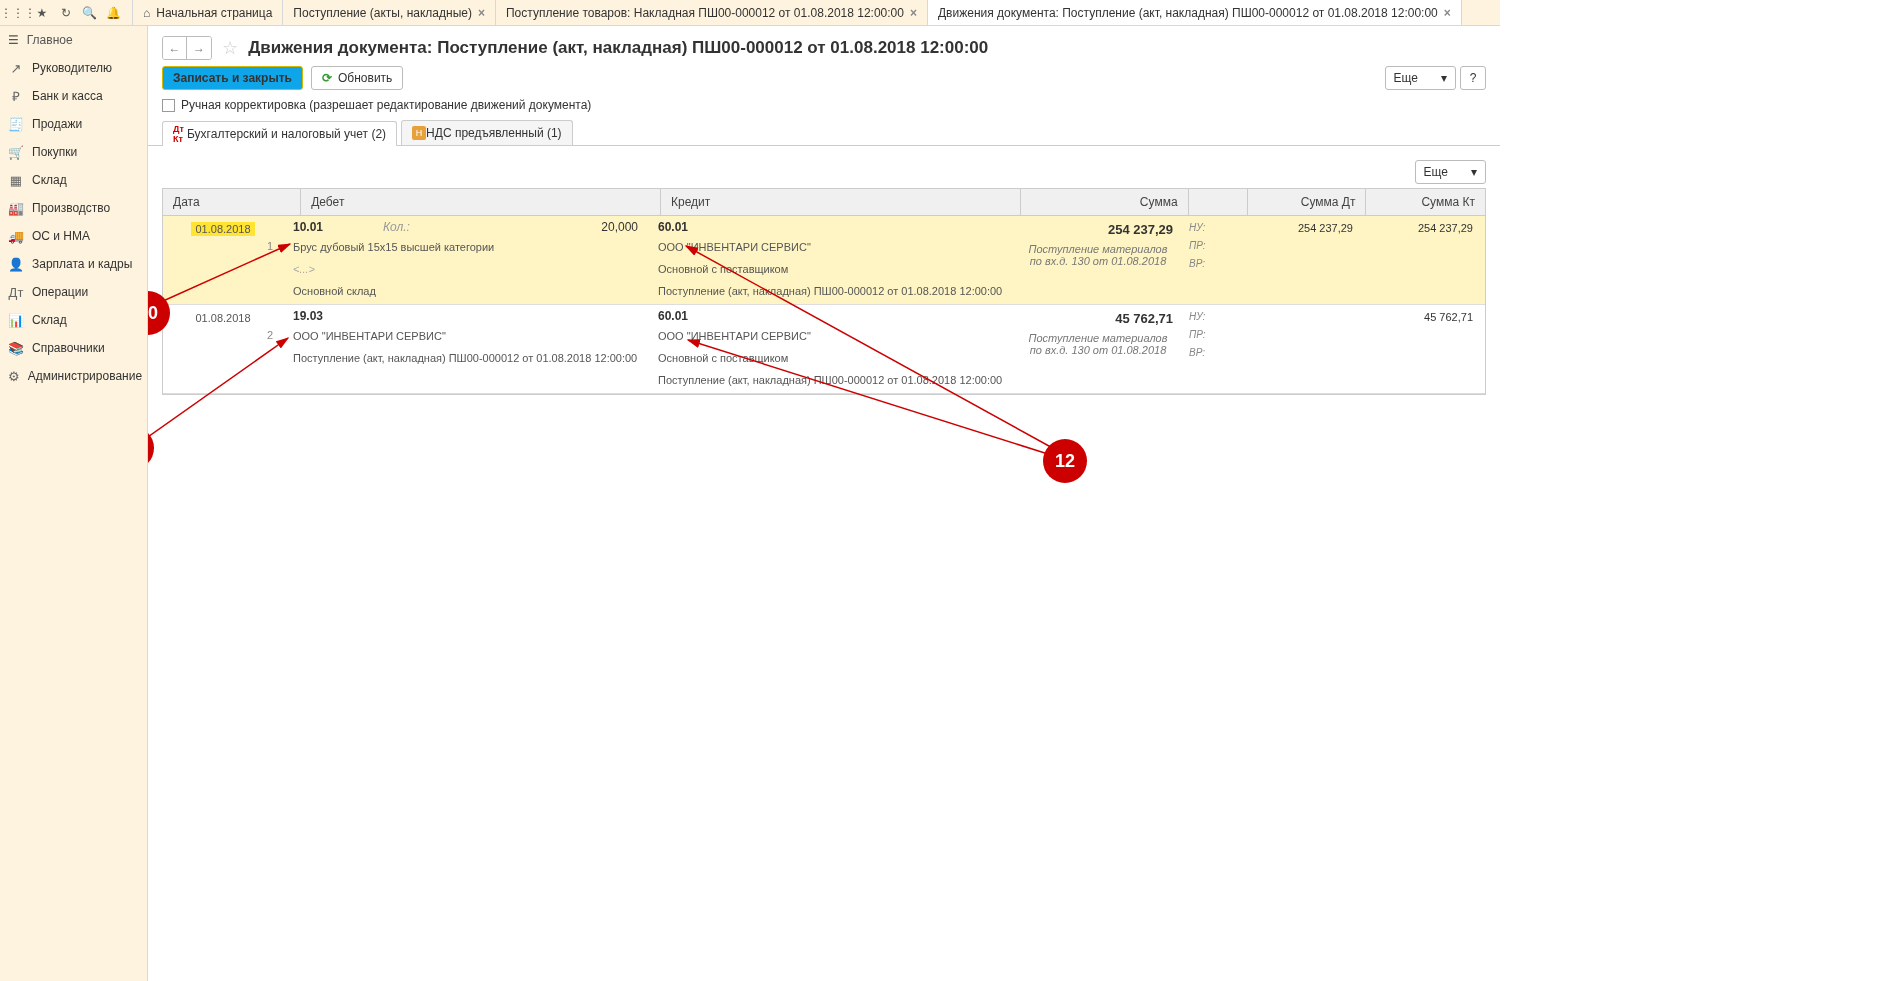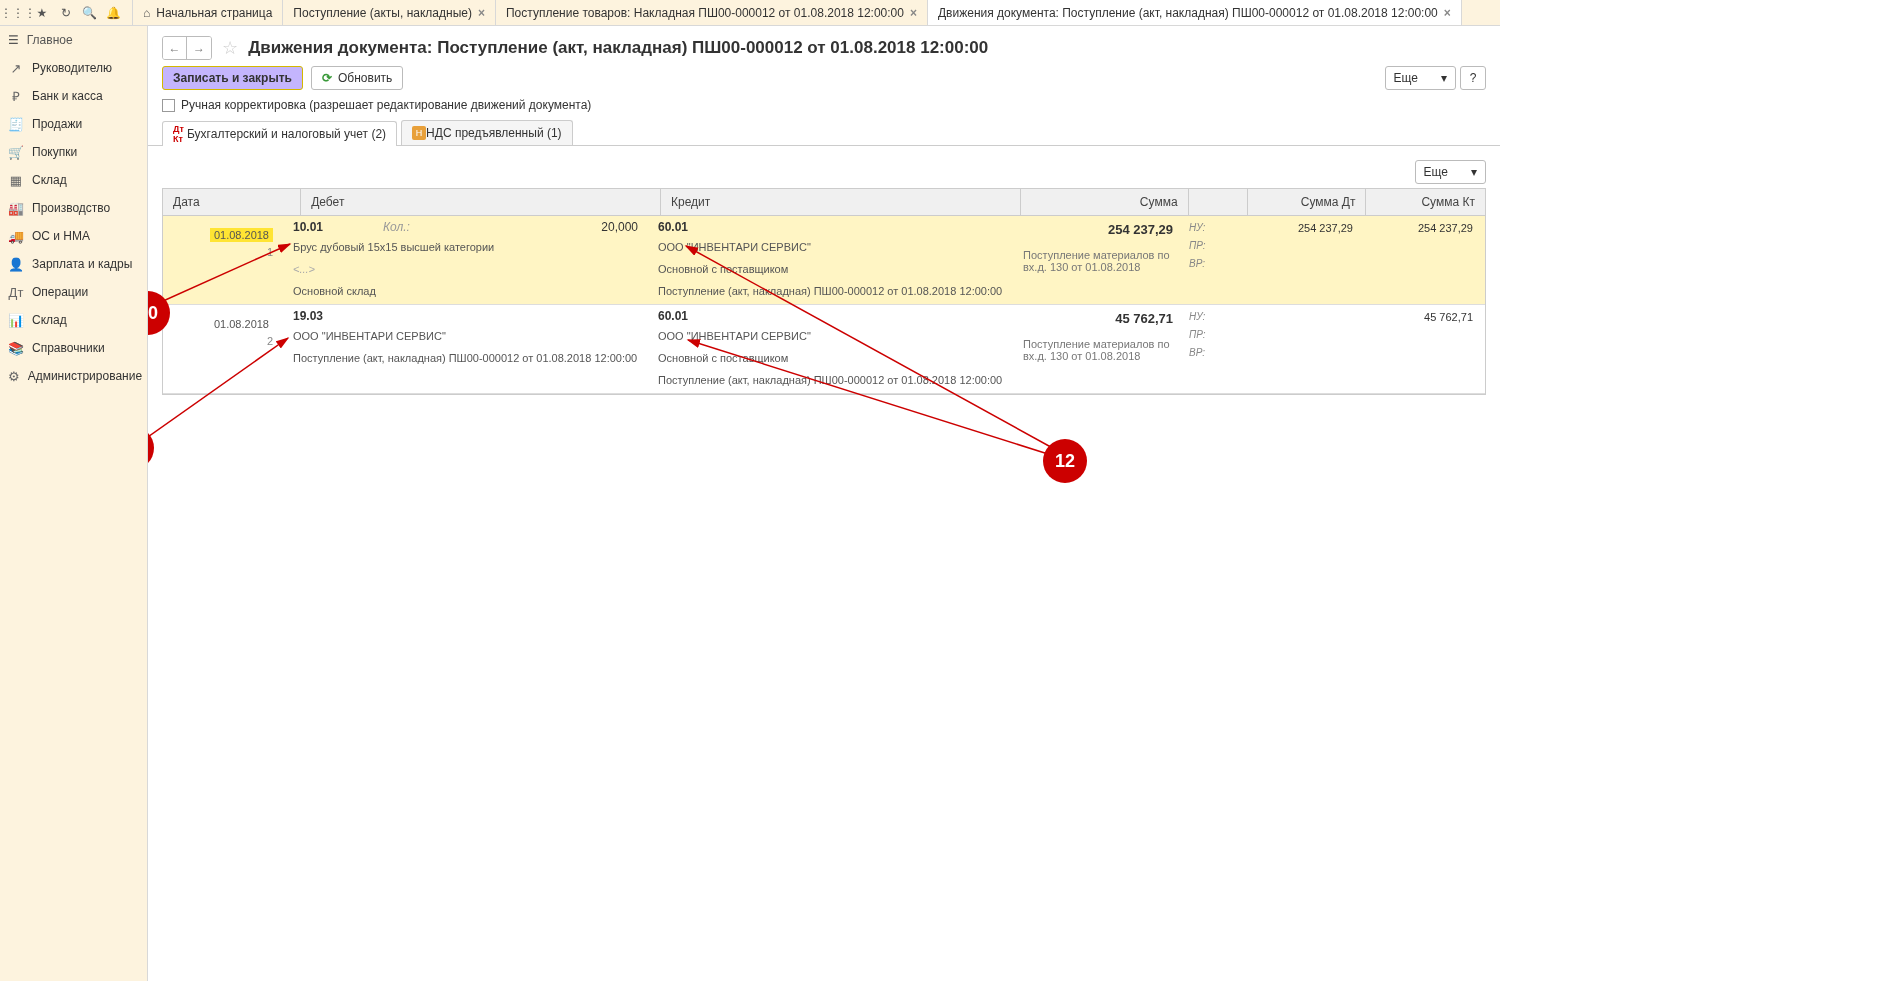--- a/index.html
+++ b/index.html
@@ -33,21 +33,21 @@
 .page-header { padding: 10px 14px 6px 14px; display: flex; align-items: center; gap: 10px; }
 .nav-arrows { display: flex; border: 1px solid #bbb; border-radius: 3px; overflow: hidden; }
 .nav-arrows div { width: 24px; height: 22px; display: flex; align-items: center; justify-content: center; cursor: pointer; background: #fff; color: #777; }
 .nav-arrows div:first-child { border-right: 1px solid #bbb; }
 .star { color: #ccc; font-size: 18px; cursor: pointer; }
 .page-title { font-size: 17px; font-weight: bold; color: #333; }
 
 
 .action-bar { padding: 0 14px 8px 14px; display: flex; align-items: center; gap: 8px; position: relative; }
 .btn { border: 1px solid #bbb; border-radius: 3px; padding: 4px 10px; background: #fff; cursor: pointer; display: flex; align-items: center; gap: 6px; font-size: 12px; }
-.btn-primary { background: #c4b5fd; border-color: #d4b800; font-weight: bold; }
+.btn-primary { background: #0ea5e9; border-color: #d4b800; font-weight: bold; }
 .btn-refresh-icon { color: #3a9a3a; font-weight: bold; }
 .more-btns { position: absolute; right: 14px; top: 0; display: flex; gap: 4px; }
 .btn-more { padding: 4px 8px; gap: 23px; }
 .btn-help { width: 26px; justify-content: center; }
 
 
 .checkbox-row { padding: 0 14px 8px 14px; display: flex; align-items: center; gap: 6px; }
 .checkbox { width: 13px; height: 13px; border: 1px solid #999; background: #fff; }
 
 
@@ -72,35 +72,35 @@
 .col-sum { width: 170px; text-align: right; }
 .col-ann { width: 60px; }
 .col-sumdt { width: 120px; text-align: right; }
 .col-sumkt { width: 120px; text-align: right; }
 
 .grid-body { }
 .entry { display: flex; border-bottom: 1px solid #ddd; }
 .entry.highlight { background: #fff5c4; }
 .entry.highlight .date-cell .date-badge { background: #ffe433; }
 
-.date-cell { width: 120px; padding: 12px 10px; font-size: 11px; color: #555; display: flex; flex-direction: column; align-items: flex-end; position: relative; }
+.date-cell { width: 120px; padding: 6px 10px; font-size: 11px; color: #555; display: flex; flex-direction: column; align-items: center; position: relative; }
 .date-badge { padding: 1px 4px; }
 .row-num { align-self: flex-end; margin-top: 4px; color: #888; }
 
 .debit-cell, .credit-cell { width: 365px; padding: 0; }
 .acc-line { display: flex; padding: 4px 10px; min-height: 22px; align-items: center; }
 .acc-code { font-weight: bold; width: 90px; }
 .qty-label { color: #999; font-style: italic; flex: 1; }
 .qty-val { text-align: right; flex: 1; }
 .sub-line { padding: 3px 10px; color: #555; min-height: 22px; font-size: 11px; }
 .sub-line.muted { color: #aaa; font-style: italic; }
 
 .sum-cell { width: 170px; padding: 6px 10px; text-align: right; }
 .sum-main { font-weight: bold; font-size: 13px; }
-.sum-desc { color: #777; text-align: left; margin-top: 12px; font-size: 11px; }
+.sum-desc { font-style: italic; color: #777; text-align: center; margin-top: 6px; font-size: 11px; }
 
 .ann-cell { width: 60px; padding: 6px 6px; font-style: italic; color: #888; font-size: 10px; }
 .ann-cell div { min-height: 18px; }
 
 .dt-cell, .kt-cell { width: 120px; padding: 6px 10px; text-align: right; font-size: 11px; }
 
 
 .annotation-layer { position: absolute; top: 0; left: 0; right: 0; bottom: 0; pointer-events: none; }
 .circle { position: absolute; width: 44px; height: 44px; border-radius: 50%; background: #c00; color: #fff; display: flex; align-items: center; justify-content: center; font-size: 18px; font-weight: bold; }
 svg.arrows { position: absolute; top: 0; left: 0; }

